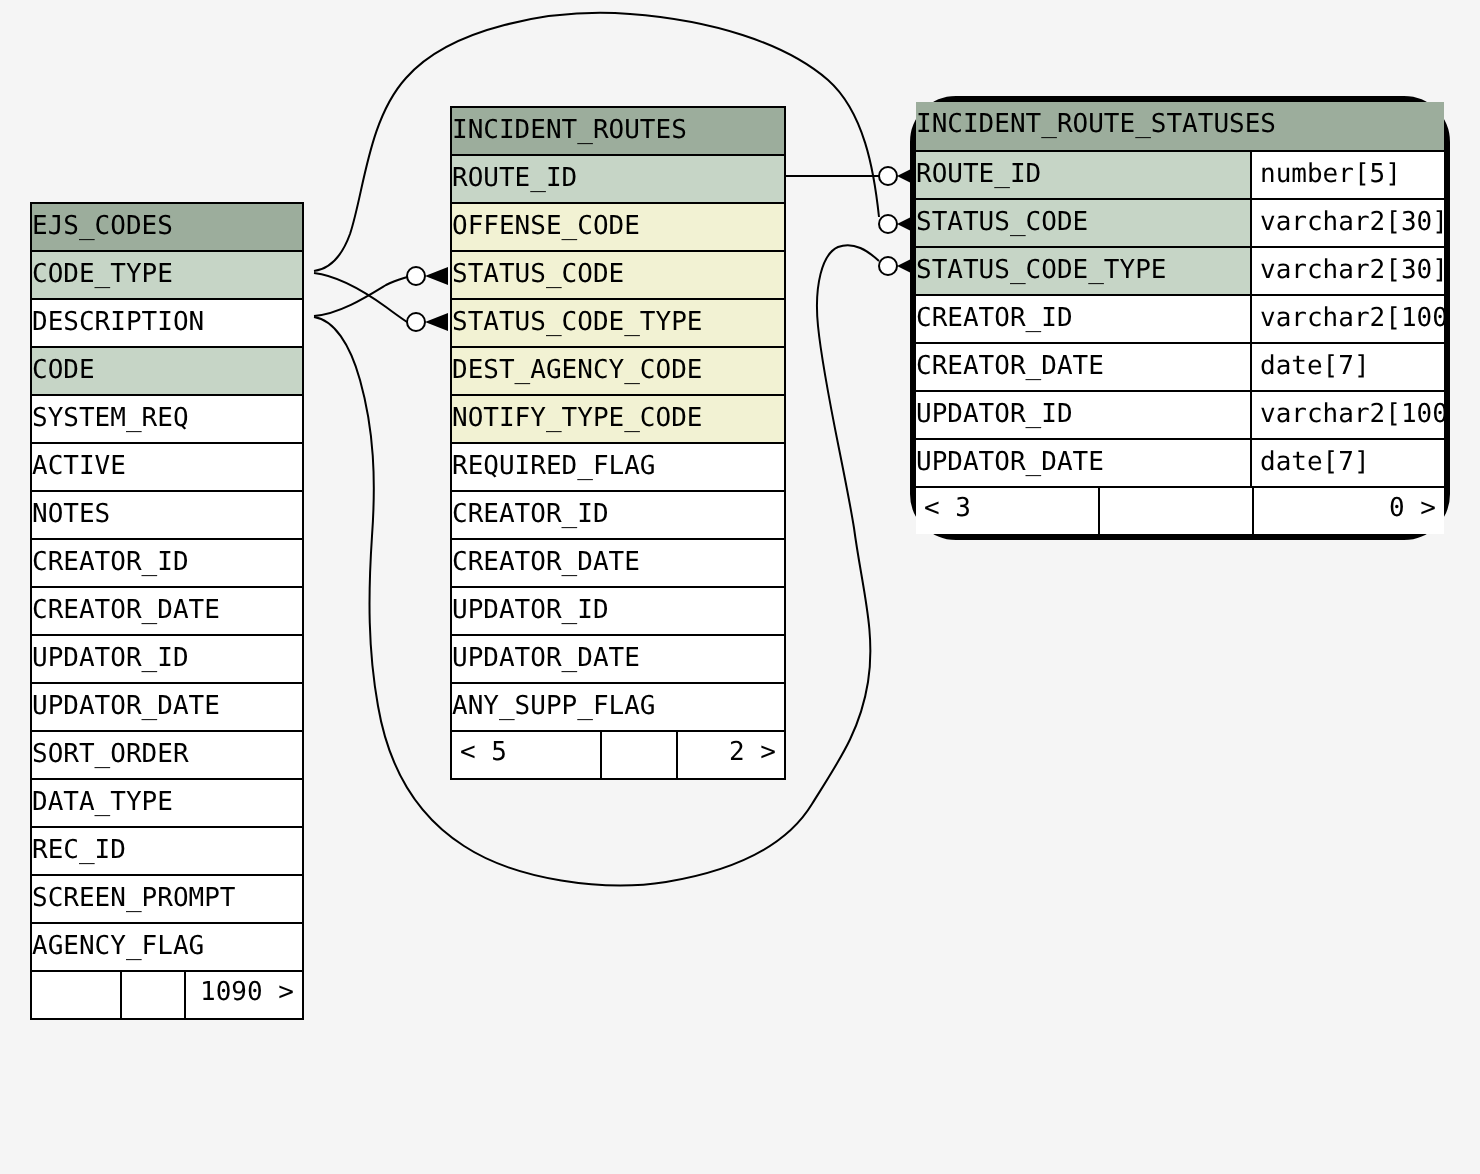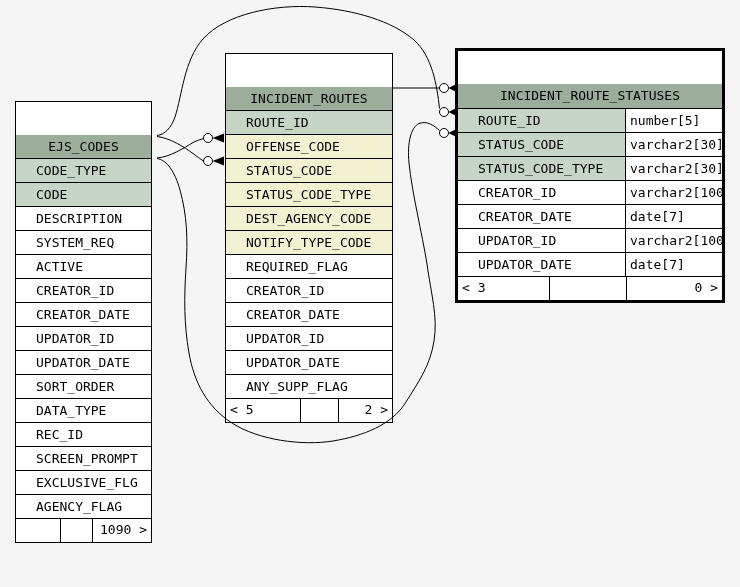--- a/index.html
+++ b/index.html
@@ -17,33 +17,33 @@
     color:#000;overflow:hidden;
   }
   svg.rels{position:absolute;left:0;top:0;z-index:5;pointer-events:none;}
   .db-table{
     position:absolute;z-index:2;background:var(--row-bg);
     border:1px solid var(--border);box-sizing:border-box;
     font-size:13px;
   }
   .db-table.emphasized{border-width:3px;}
   .t-title{
-    height:24px;line-height:23px;text-align:center;
+    height:24px;line-height:23px;text-align:left;
     background:var(--header-bg);border-bottom:1px solid var(--border);
-    box-sizing:border-box;white-space:nowrap;overflow:hidden;margin-top:33px;
+    box-sizing:border-box;white-space:nowrap;overflow:hidden;
   }
   .db-table.emphasized .t-title{height:25px;line-height:24px;}
   .trow{
     height:24px;line-height:23px;border-bottom:1px solid var(--border);
     box-sizing:border-box;display:flex;white-space:nowrap;overflow:hidden;
     background:var(--row-bg);
   }
   .trow.pk{background:var(--pk-bg);}
   .trow.fk{background:var(--fk-bg);}
-  .cname{flex:1 1 auto;padding-left:20px;overflow:hidden;}
+  .cname{flex:1 1 auto;padding-left:0;overflow:hidden;}
   .db-table.has-types .cname{flex:0 0 167px;box-sizing:border-box;}
   .ctype{
     flex:1 1 auto;border-left:1px solid var(--border);background:var(--row-bg);
     padding-left:4px;box-sizing:border-box;overflow:hidden;
   }
   .t-footer{display:flex;height:23px;line-height:22px;background:var(--row-bg);}
   .fc{box-sizing:border-box;padding:0 4px;overflow:hidden;white-space:nowrap;}
   .f-mid,.f-right{border-left:1px solid var(--border);}
   .f-right{flex:1 1 auto;text-align:right;}
   #table-0 .f-left{width:44px}#table-0 .f-mid{width:32px}
@@ -87,33 +87,36 @@
       <polygon points="448.5,133 457.5,128.5 457.5,137.5"></polygon>
     </g>
   </svg>
 
   <div class="db-table" id="table-0" style="left:15px;top:101px;width:137px;">
     <div class="t-title">EJS_CODES</div>
     <div class="t-rows">
         <div class="trow pk">
           <span class="cname">CODE_TYPE</span>
         </div>
+        <div class="trow plain">
+          <span class="cname">DESCRIPTION</span>
+        </div>
         <div class="trow pk">
           <span class="cname">CODE</span>
         </div>
         <div class="trow plain">
-          <span class="cname">DESCRIPTION</span>
-        </div>
-        <div class="trow plain">
           <span class="cname">SYSTEM_REQ</span>
         </div>
         <div class="trow plain">
           <span class="cname">ACTIVE</span>
         </div>
         <div class="trow plain">
+          <span class="cname">NOTES</span>
+        </div>
+        <div class="trow plain">
           <span class="cname">CREATOR_ID</span>
         </div>
         <div class="trow plain">
           <span class="cname">CREATOR_DATE</span>
         </div>
         <div class="trow plain">
           <span class="cname">UPDATOR_ID</span>
         </div>
         <div class="trow plain">
           <span class="cname">UPDATOR_DATE</span>
@@ -122,23 +125,20 @@
           <span class="cname">SORT_ORDER</span>
         </div>
         <div class="trow plain">
           <span class="cname">DATA_TYPE</span>
         </div>
         <div class="trow plain">
           <span class="cname">REC_ID</span>
         </div>
         <div class="trow plain">
           <span class="cname">SCREEN_PROMPT</span>
-        </div>
-        <div class="trow plain">
-          <span class="cname">EXCLUSIVE_FLG</span>
         </div>
         <div class="trow plain">
           <span class="cname">AGENCY_FLAG</span>
         </div>
       </div>
     <div class="t-footer">
       <span class="fc f-left"></span>
       <span class="fc f-mid"></span>
       <span class="fc f-right">1090 &gt;</span>
     </div>
@@ -184,21 +184,21 @@
           <span class="cname">ANY_SUPP_FLAG</span>
         </div>
       </div>
     <div class="t-footer">
       <span class="fc f-left">&lt; 5</span>
       <span class="fc f-mid"></span>
       <span class="fc f-right">2 &gt;</span>
     </div>
   </div>
 
-  <div class="db-table emphasized has-types" id="table-2" style="left:455px;top:48px;width:270px;">
+  <div class="db-table emphasized has-types" id="table-2" style="left:455px;top:48px;width:270px;border-radius:23px;">
     <div class="t-title">INCIDENT_ROUTE_STATUSES</div>
     <div class="t-rows">
         <div class="trow pk">
           <span class="cname">ROUTE_ID</span>
           <span class="ctype">number[5]</span>
         </div>
         <div class="trow pk">
           <span class="cname">STATUS_CODE</span>
           <span class="ctype">varchar2[30]</span>
         </div>

